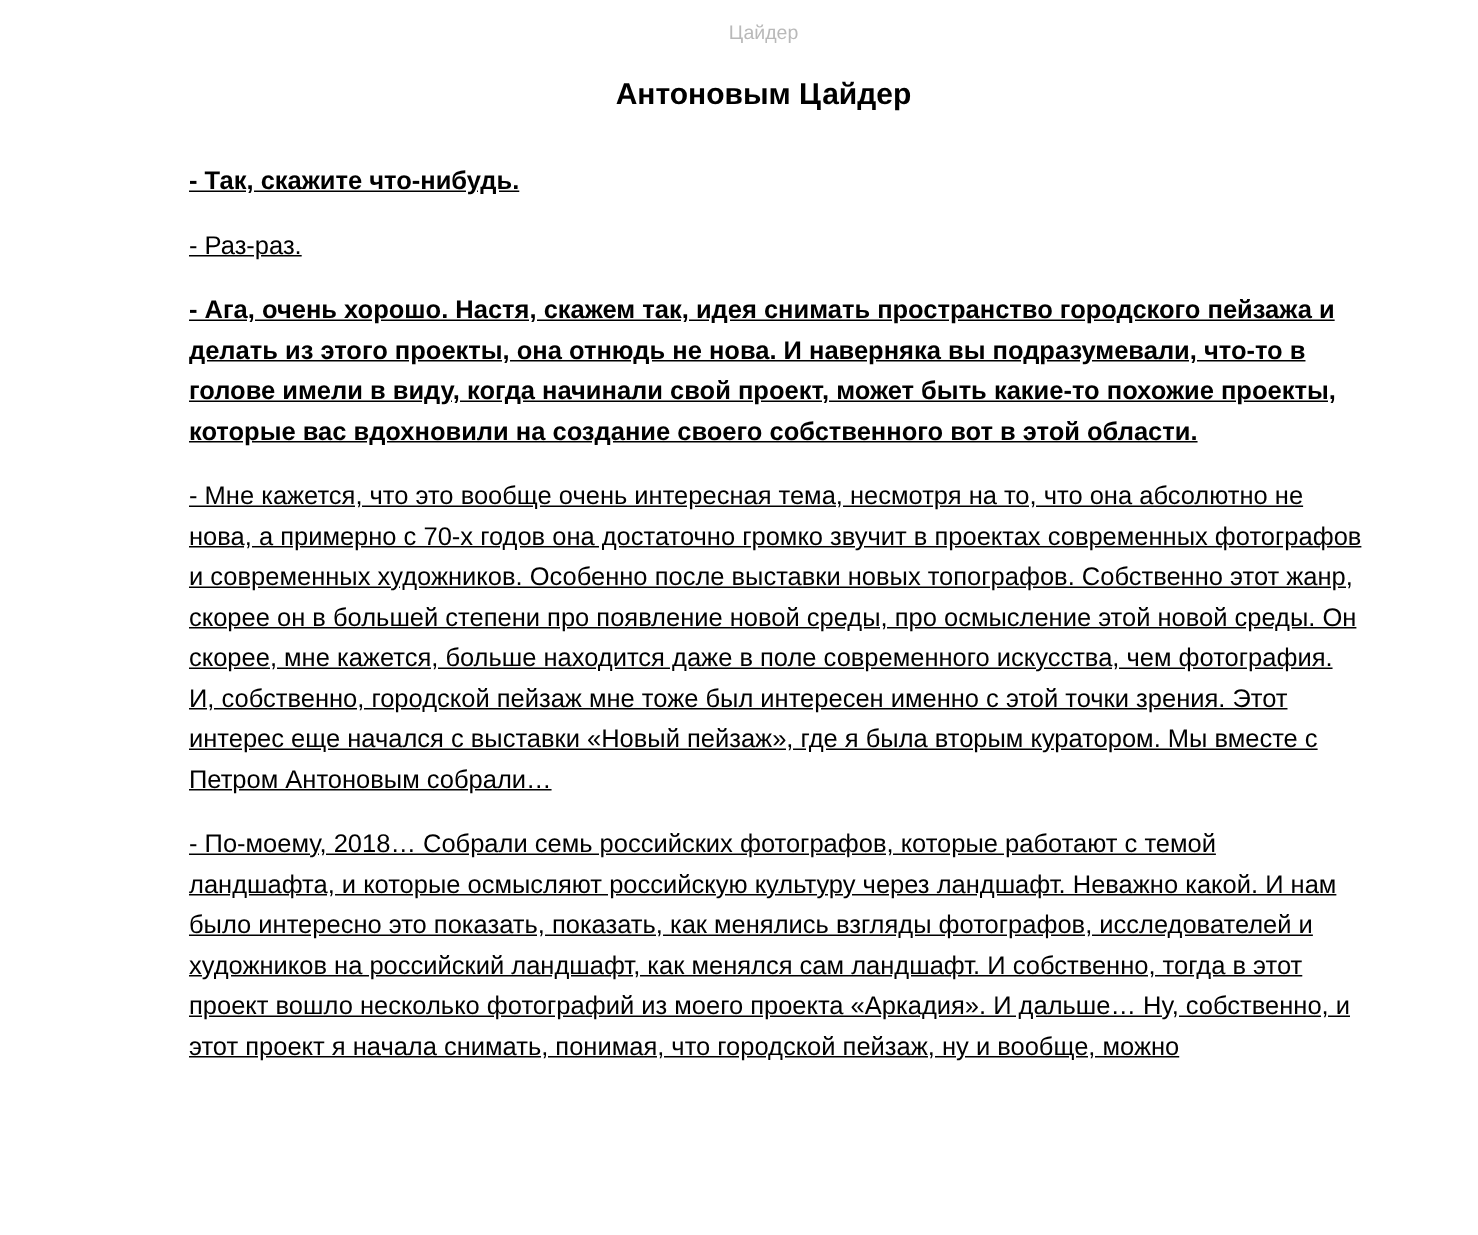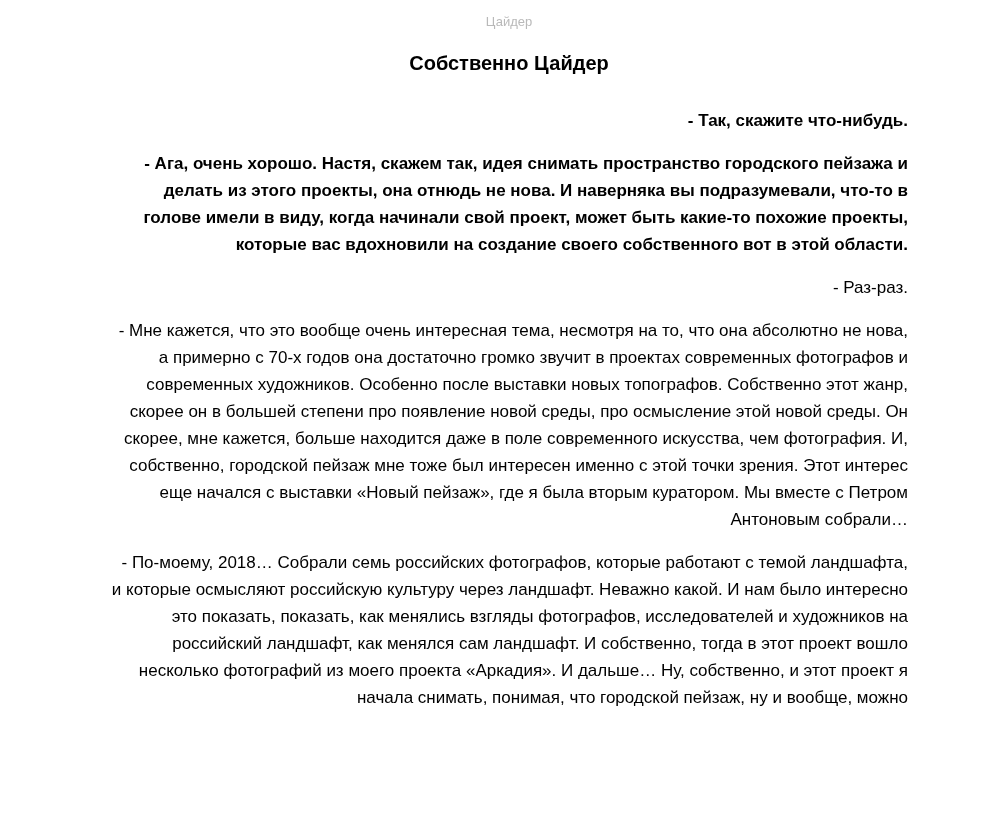--- a/index.html
+++ b/index.html
@@ -27,38 +27,39 @@
   .doc-title {
     text-align: center;
     font-size: 20px;
     font-weight: bold;
     margin: 23px 0 32px 0;
     line-height: 1.2;
   }
   .para {
     font-size: 17px;
     line-height: 27px;
-    margin: 0 0 16px 0;
-    text-align: right;
+    margin: 0 0 16px 16px;
+    text-align: left;
+    text-decoration: underline;
   }
   .para.bold {
     font-weight: bold;
   }
 </style>
 </head>
 <body>
 
 <div class="doc">
   <div class="running-header">Цайдер</div>
 
-  <h1 class="doc-title">Собственно Цайдер</h1>
+  <h1 class="doc-title">Антоновым Цайдер</h1>
 
   <p class="para bold">- Так, скажите что-нибудь.</p>
 
+  <p class="para">- Раз-раз.</p>
+
   <p class="para bold">- Ага, очень хорошо. Настя, скажем так, идея снимать пространство городского пейзажа и делать из этого проекты, она отнюдь не нова. И наверняка вы подразумевали, что-то в голове имели в виду, когда начинали свой проект, может быть какие-то похожие проекты, которые вас вдохновили на создание своего собственного вот в этой области.</p>
-
-  <p class="para">- Раз-раз.</p>
 
   <p class="para">- Мне кажется, что это вообще очень интересная тема, несмотря на то, что она абсолютно не нова, а примерно с 70-х годов она достаточно громко звучит в проектах современных фотографов и современных художников. Особенно после выставки новых топографов. Собственно этот жанр, скорее он в большей степени про появление новой среды, про осмысление этой новой среды. Он скорее, мне кажется, больше находится даже в поле современного искусства, чем фотография. И, собственно, городской пейзаж мне тоже был интересен именно с этой точки зрения. Этот интерес еще начался с выставки «Новый пейзаж», где я была вторым куратором. Мы вместе с Петром Антоновым собрали…</p>
 
 
   <p class="para">- По-моему, 2018… Собрали семь российских фотографов, которые работают с темой ландшафта, и которые осмысляют российскую культуру через ландшафт. Неважно какой. И нам было интересно это показать, показать, как менялись взгляды фотографов, исследователей и художников на российский ландшафт, как менялся сам ландшафт. И собственно, тогда в этот проект вошло несколько фотографий из моего проекта «Аркадия». И дальше… Ну, собственно, и этот проект я начала снимать, понимая, что городской пейзаж, ну и вообще, можно</p>
 </div>
 
 </body></html>

